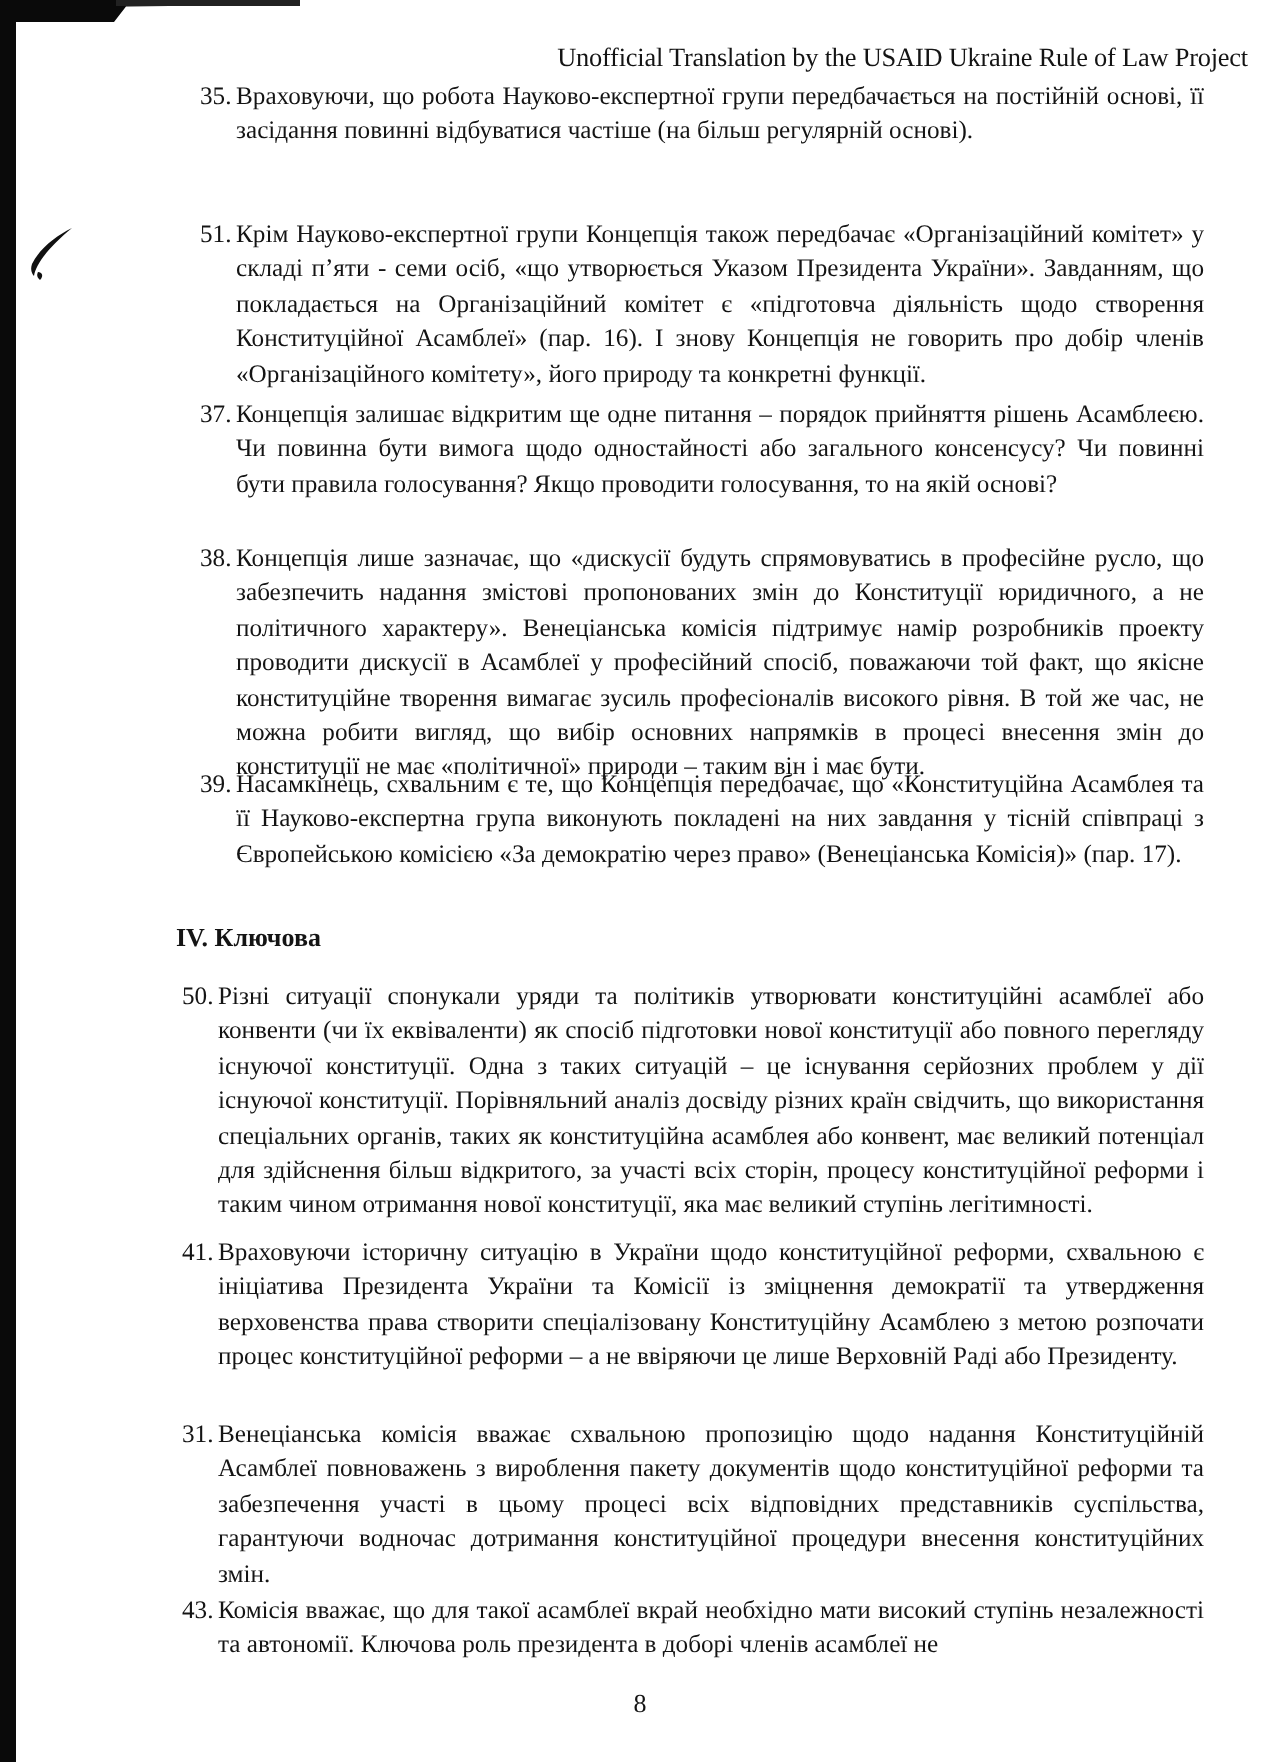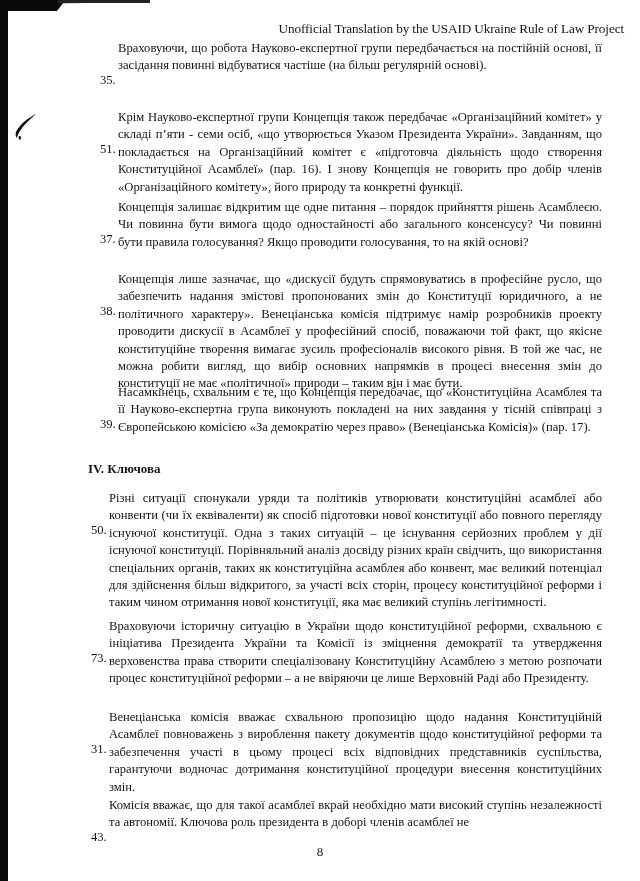--- a/index.html
+++ b/index.html
@@ -28,21 +28,21 @@
   }
   .doc {
     position: absolute; left: 0; top: 0; width: 640px;
   }
   .para {
     position: absolute; left: 118px; width: 484px;
     font-size: 12.6px; line-height: 17.4px;
     text-align: justify;
   }
   .para .num {
-    position: absolute; left: -18px; top: 0; margin-top: 32px;
+    position: absolute; left: -18px; top: 0;
   }
   .para.wide { left: 109px; width: 493px; }
   .heading {
     position: absolute; left: 88px; top: 461px;
     font-size: 13px; font-weight: bold;
   }
   .page-number {
     position: absolute; left: 0; width: 640px; top: 844px; text-align: center;
     font-size: 13px;
   }
@@ -89,21 +89,21 @@
   </div>
 
   <div class="heading">IV. Ключова</div>
 
   <div class="para wide" style="top:490px;">
     <span class="num">50.</span>
     <span>Різні ситуації спонукали уряди та політиків утворювати конституційні асамблеї або конвенти (чи їх еквіваленти) як спосіб підготовки нової конституції або повного перегляду існуючої конституції. Одна з таких ситуацій – це існування серйозних проблем у дії існуючої конституції. Порівняльний аналіз досвіду різних країн свідчить, що використання спеціальних органів, таких як конституційна асамблея або конвент, має великий потенціал для здійснення більш відкритого, за участі всіх сторін, процесу конституційної реформи і таким чином отримання нової конституції, яка має великий ступінь легітимності.</span>
   </div>
 
   <div class="para wide" style="top:618px;">
-    <span class="num">73.</span>
+    <span class="num">41.</span>
     <span>Враховуючи історичну ситуацію в України щодо конституційної реформи, схвальною є ініціатива Президента України та Комісії із зміцнення демократії та утвердження верховенства права створити спеціалізовану Конституційну Асамблею з метою розпочати процес конституційної реформи – а не ввіряючи це лише Верховній Раді або Президенту.</span>
   </div>
 
   <div class="para wide" style="top:709px;">
     <span class="num">31.</span>
     <span>Венеціанська комісія вважає схвальною пропозицію щодо надання Конституційній Асамблеї повноважень з вироблення пакету документів щодо конституційної реформи та забезпечення участі в цьому процесі всіх відповідних представників суспільства, гарантуючи водночас дотримання конституційної процедури внесення конституційних змін.</span>
   </div>
 
   <div class="para wide" style="top:797px;">
     <span class="num">43.</span>

